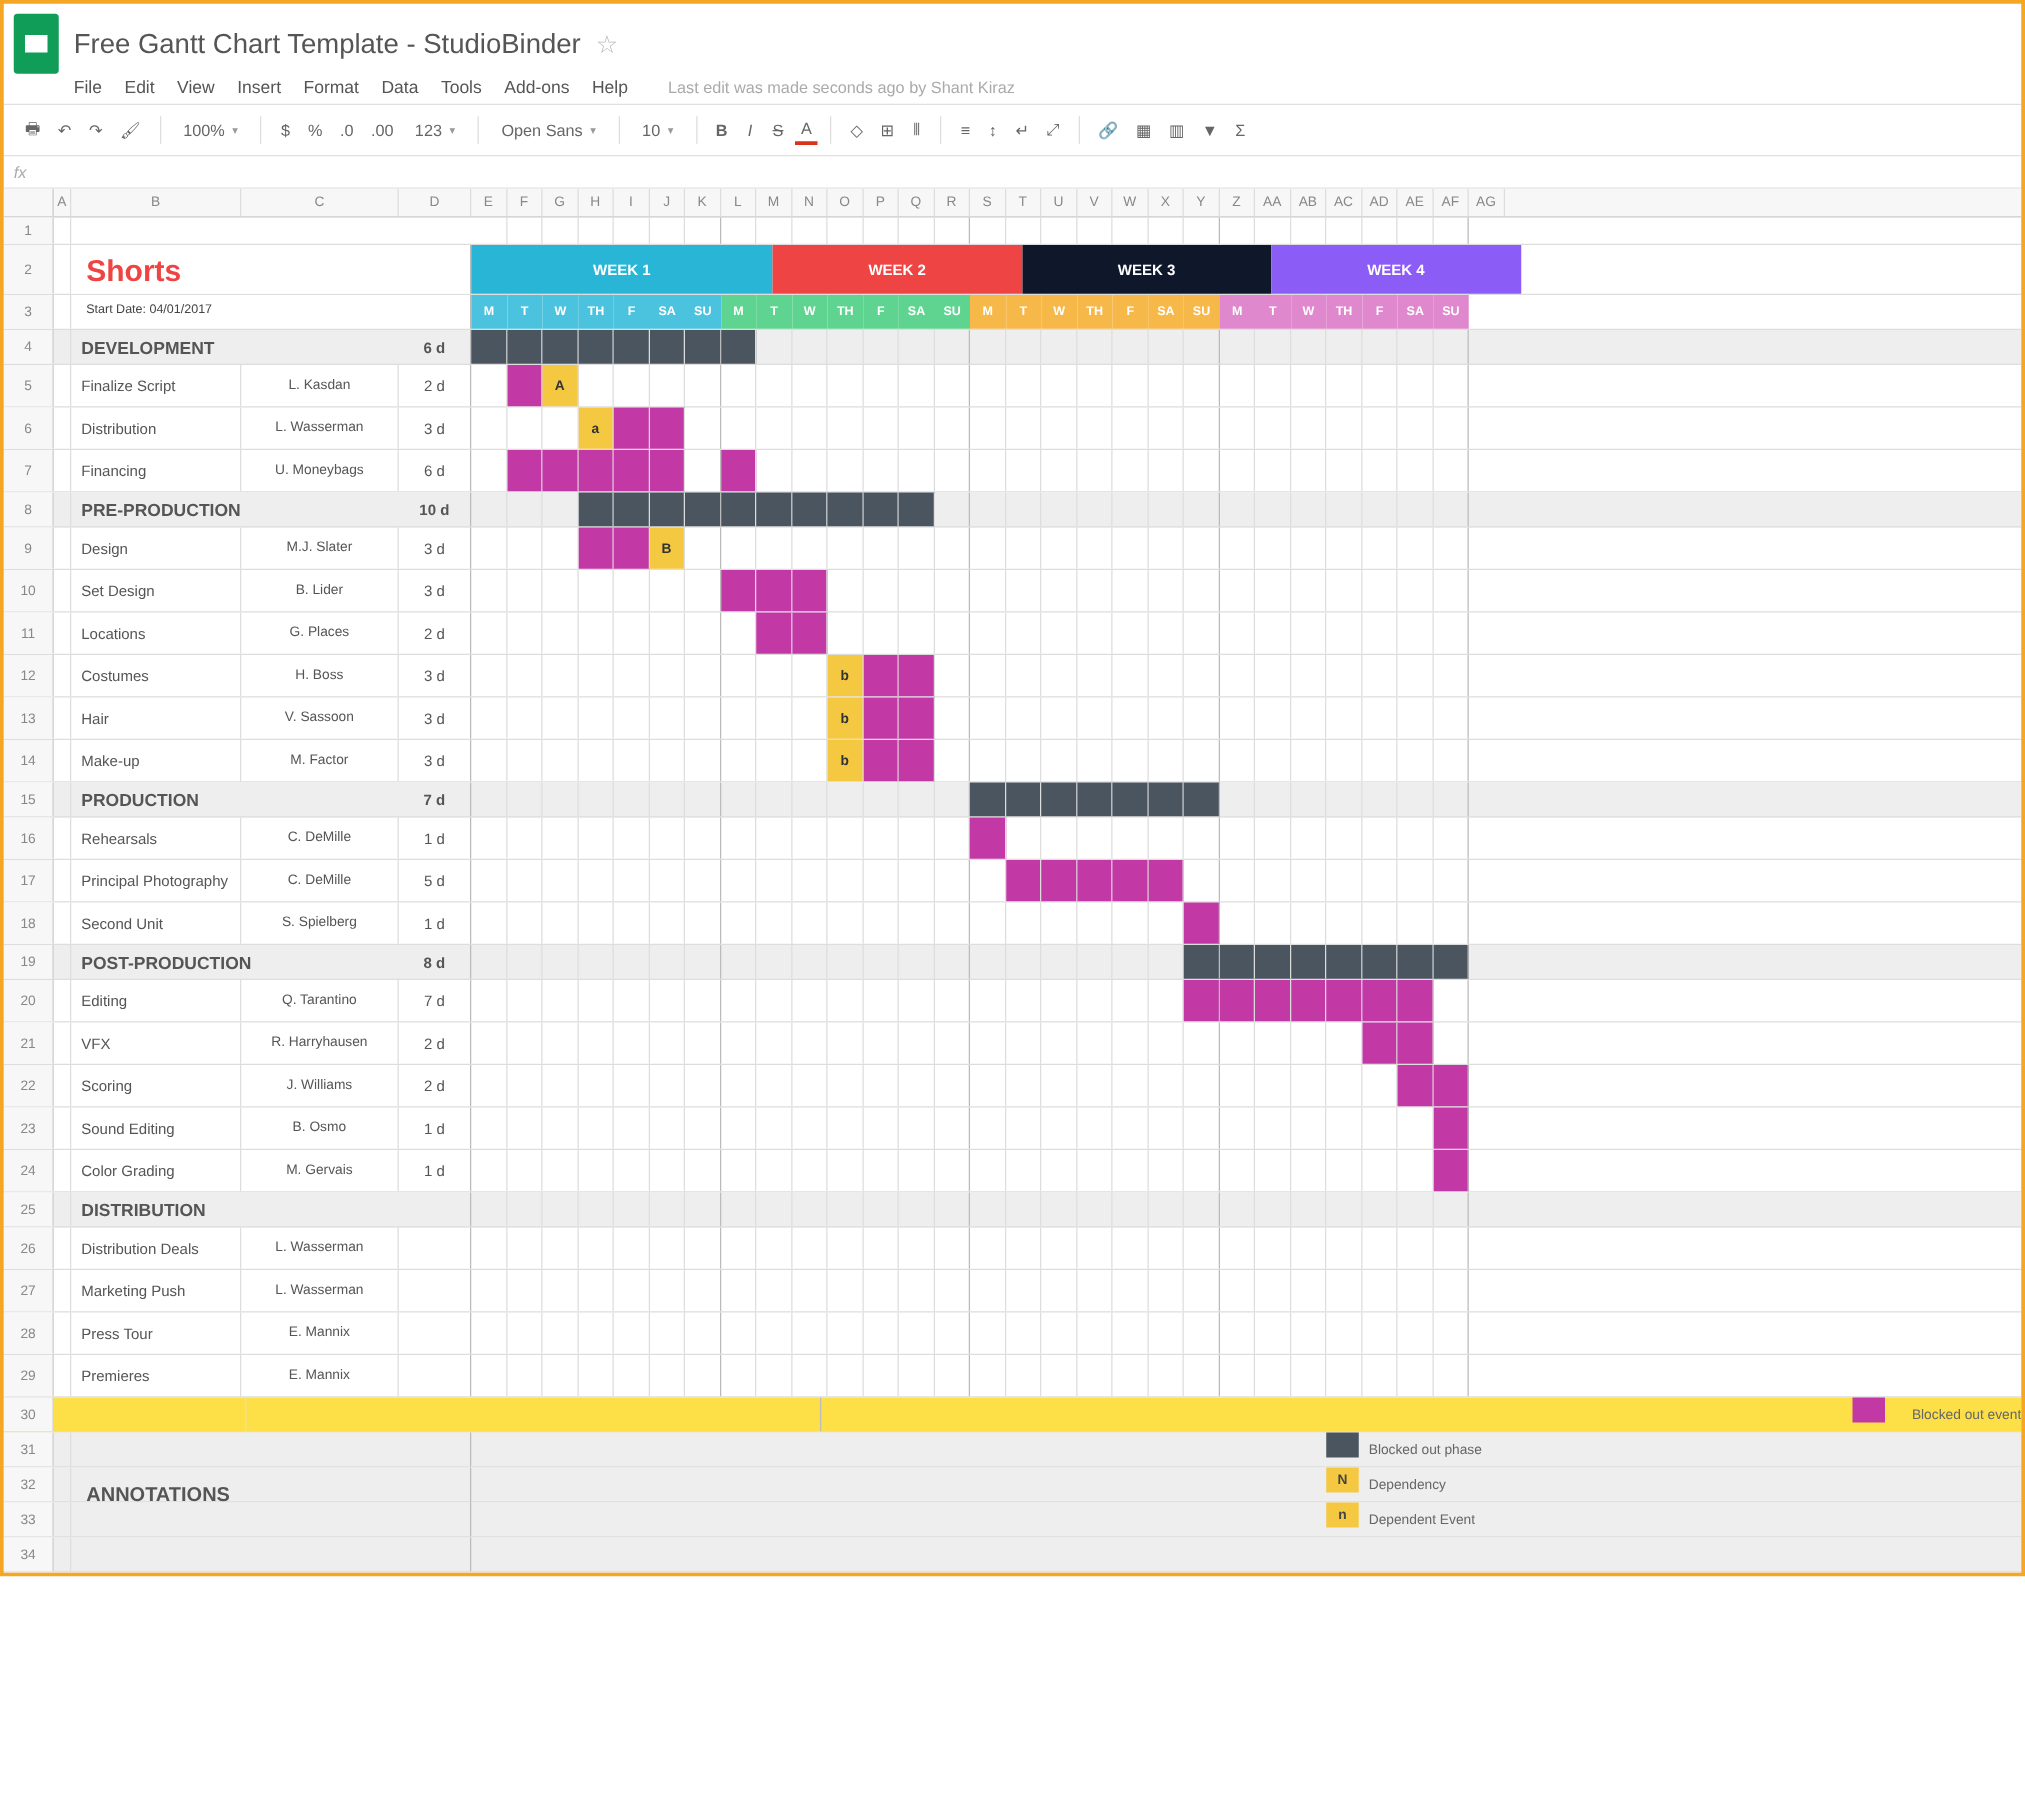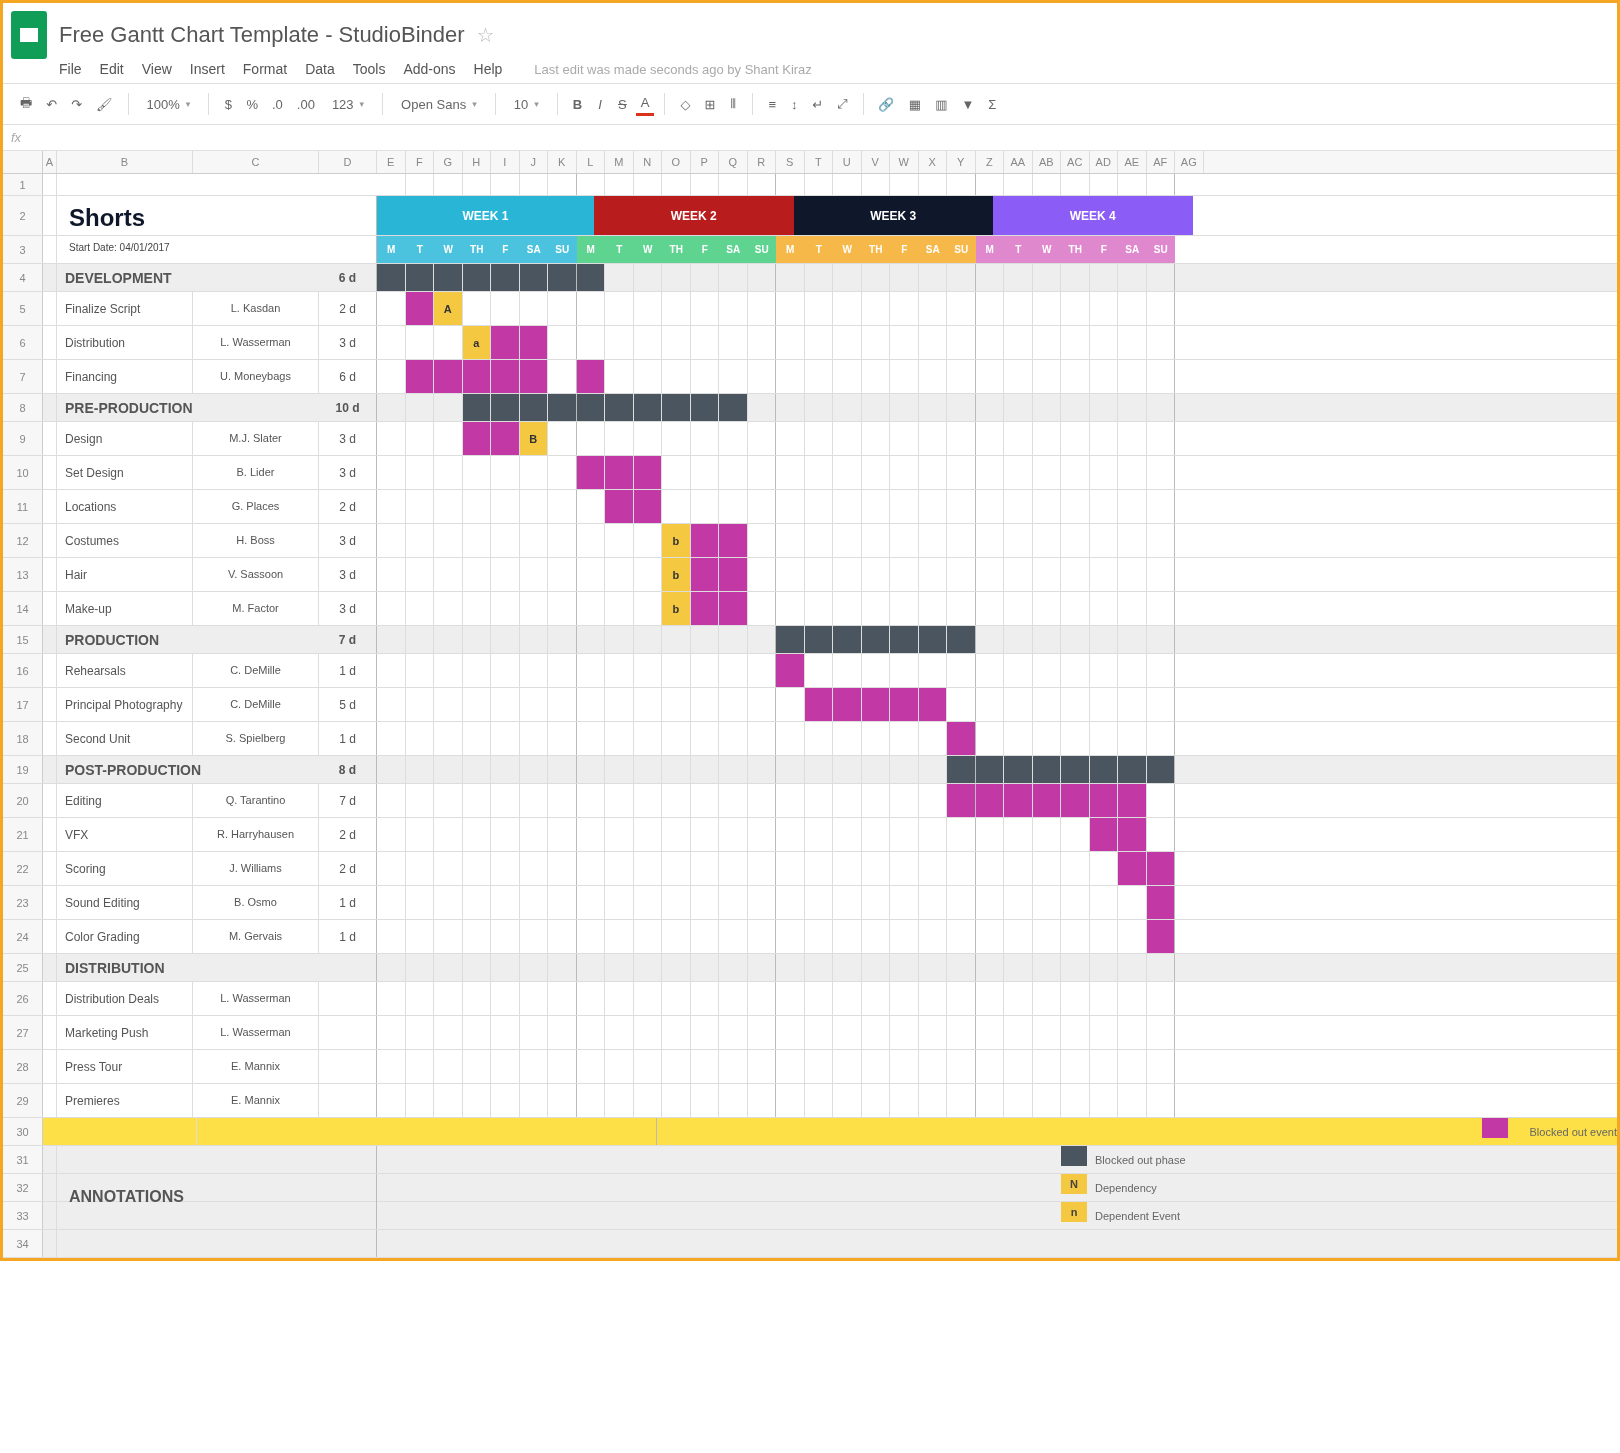--- a/index.html
+++ b/index.html
@@ -24,29 +24,29 @@
 .col-A{width:14px;} .col-B{width:136px;} .col-C{width:126px;} .col-D{width:58px;}
 .col-day{width:28.5px;}
 .body-row{display:flex;border-bottom:1px solid #ddd;}
 .rowh{width:40px;background:#f7f7f7;border-right:1px solid #ccc;font-size:11px;color:#888;display:flex;align-items:center;justify-content:center;}
 .cell-A{width:14px;border-right:1px solid #ddd;}
 .cell-B{width:136px;border-right:1px solid #ddd;padding:6px 8px;font-size:12px;color:#555;display:flex;align-items:center;}
 .cell-C{width:126px;border-right:1px solid #ddd;padding:4px 4px;font-size:11px;color:#555;display:flex;align-items:center;justify-content:center;text-align:center;line-height:1.1;}
 .cell-D{width:58px;border-right:1px solid #bbb;padding:6px 4px;font-size:12px;color:#555;display:flex;align-items:center;justify-content:center;}
 .cell-day{width:28.5px;border-right:1px solid #ddd;}
 .mergedBCD{width:320px;border-right:1px solid #bbb;}
-.title-row .mergedBCD{background:#fff;padding:8px 12px;font-size:24px;font-weight:700;color:#0f172a;}
+.title-row .mergedBCD{background:#fff;padding:8px 12px;font-size:24px;font-weight:700;color:#ef4444;}
 .sd-row .mergedBCD{padding:6px 12px;font-weight:400;font-size:10px;}
 .phase-row{background:#eee;}
 .phase-row .cell-B{width:216px;font-weight:700;font-size:14px;text-transform:uppercase;border-right:none;}
 .phase-row .colBC{width:262px;}
 .phase-row .cell-D{font-weight:700;}
 .week-hdr{display:flex;}
 .week-block{display:flex;align-items:center;justify-content:center;height:100%;font-weight:700;color:#fff;font-size:12px;}
-.w1{background:#29b6d6;} .w2{background:#b91c1c;} .w3{background:#0f172a;} .w4{background:#8b5cf6;}
+.w1{background:#29b6d6;} .w2{background:#ef4444;} .w3{background:#0f172a;} .w4{background:#8b5cf6;}
 .day-hdr{width:28.5px;display:flex;align-items:center;justify-content:center;font-size:10px;font-weight:700;color:#fff;}
 .w1d{background:#4cc3de;} .w2d{background:#5fd490;} .w3d{background:#f7b84a;} .w4d{background:#e088cd;}
 .bar-phase{background:#4a5560;}
 .bar-event{background:#c238a5;}
 .bar-dep{background:#f5c842;display:flex;align-items:center;justify-content:center;font-size:11px;font-weight:700;color:#333;}
 .body-row.h28{height:28px;} .body-row.h32{height:34px;} .body-row.h40{height:40px;}
 .annot-area{width:320px;}
 .annot-label{padding:14px 12px;font-weight:700;font-size:16px;color:#555;}
 .legend{display:flex;align-items:center;gap:8px;font-size:11px;color:#666;}
 .legend-sw{width:26px;height:20px;}
@@ -192,21 +192,21 @@
           <div class="cell-day"></div>
           <div class="cell-day"></div>
           <div class="cell-day sep7"></div>
         </div>
       </div>
       <div class="body-row h40 title-row">
         <div class="rowh">2</div>
         <div class="cell-A"></div>
         <div class="mergedBCD">Shorts</div>
         <div class="week-hdr">
-          <div class="week-block w1" style="width: 217px;">WEEK 1</div>
+          <div class="week-block w1" style="width: 241px;">WEEK 1</div>
           <div class="week-block w2" style="width: 199.5px;">WEEK 2</div>
           <div class="week-block w3" style="width: 199.5px;">WEEK 3</div>
           <div class="week-block w4" style="width: 199.5px;">WEEK 4</div>
         </div>
       </div>
       <div class="body-row h28 sd-row">
         <div class="rowh">3</div>
         <div class="cell-A"></div>
         <div class="mergedBCD">Start Date: 04/01/2017</div>
         <div class="days-zone">

